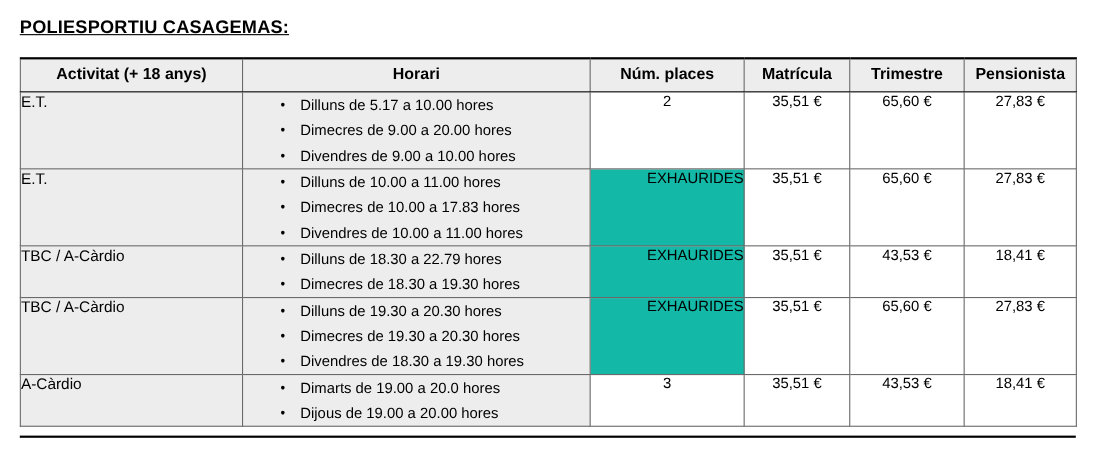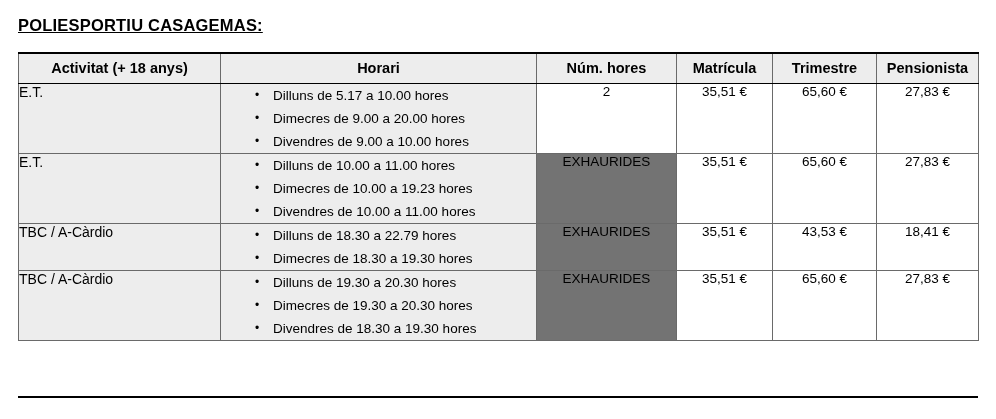--- a/index.html
+++ b/index.html
@@ -79,22 +79,22 @@
     background: #ededed;
     padding: 4px 0 6px 0;
   }
   td.plain {
     background: #ffffff;
     text-align: center;
     font-size: 13.5px;
     vertical-align: middle;
   }
   td.center-mid {
-    background: #737373;
-    text-align: center;
+    background: #14b8a6;
+    text-align: right;
     font-size: 13.5px;
     vertical-align: middle;
   }
   ul.bullets {
     list-style: none;
     margin: 0;
     padding: 0;
   }
   ul.bullets li {
     font-size: 13.5px;
@@ -134,21 +134,21 @@
         <col class="col-hor">
         <col class="col-pla">
         <col class="col-mat">
         <col class="col-tri">
         <col class="col-pen">
       </colgroup>
       <thead>
         <tr>
           <th class="first">Activitat (+ 18 anys)</th>
           <th>Horari</th>
-          <th>Núm. hores</th>
+          <th>Núm. places</th>
           <th>Matrícula</th>
           <th>Trimestre</th>
           <th>Pensionista</th>
         </tr>
       </thead>
       <tbody>
 
         <tr>
           <td class="act">E.T.</td>
           <td class="hor">
@@ -162,21 +162,21 @@
           <td class="plain">35,51 €</td>
           <td class="plain">65,60 €</td>
           <td class="plain">27,83 €</td>
         </tr>
 
         <tr>
           <td class="act">E.T.</td>
           <td class="hor">
             <ul class="bullets">
               <li>Dilluns de 10.00 a 11.00 hores</li>
-              <li>Dimecres de 10.00 a 19.23 hores</li>
+              <li>Dimecres de 10.00 a 17.83 hores</li>
               <li>Divendres de 10.00 a 11.00 hores</li>
             </ul>
           </td>
           <td class="center-mid">EXHAURIDES</td>
           <td class="plain">35,51 €</td>
           <td class="plain">65,60 €</td>
           <td class="plain">27,83 €</td>
         </tr>
 
         <tr>
@@ -201,20 +201,33 @@
               <li>Dimecres de 19.30 a 20.30 hores</li>
               <li>Divendres de 18.30 a 19.30 hores</li>
             </ul>
           </td>
           <td class="center-mid">EXHAURIDES</td>
           <td class="plain">35,51 €</td>
           <td class="plain">65,60 €</td>
           <td class="plain">27,83 €</td>
         </tr>
 
+        <tr>
+          <td class="act">A-Càrdio</td>
+          <td class="hor">
+            <ul class="bullets">
+              <li>Dimarts de 19.00 a 20.0 hores</li>
+              <li>Dijous de 19.00 a 20.00 hores</li>
+            </ul>
+          </td>
+          <td class="plain">3</td>
+          <td class="plain">35,51 €</td>
+          <td class="plain">43,53 €</td>
+          <td class="plain">18,41 €</td>
+        </tr>
 
       </tbody>
     </table>
   </div>
 
   <div class="table-bottom-rule" style="top: 396px;"></div>
 
 </div>
 
 </body></html>

